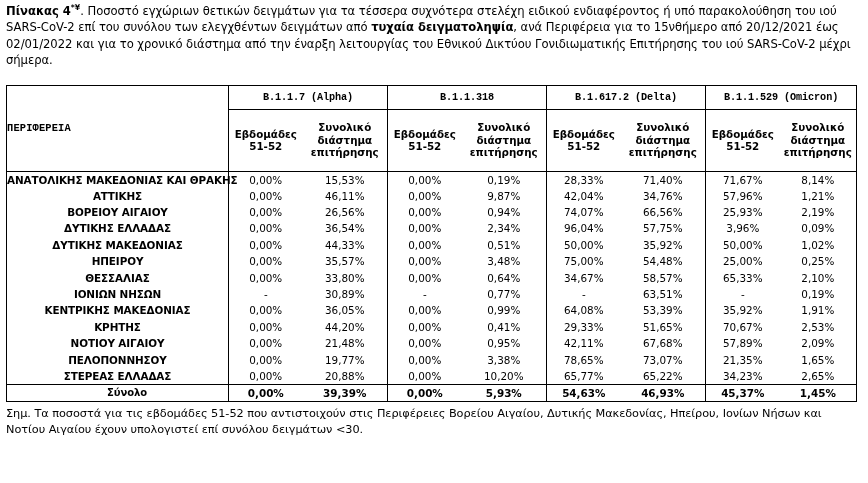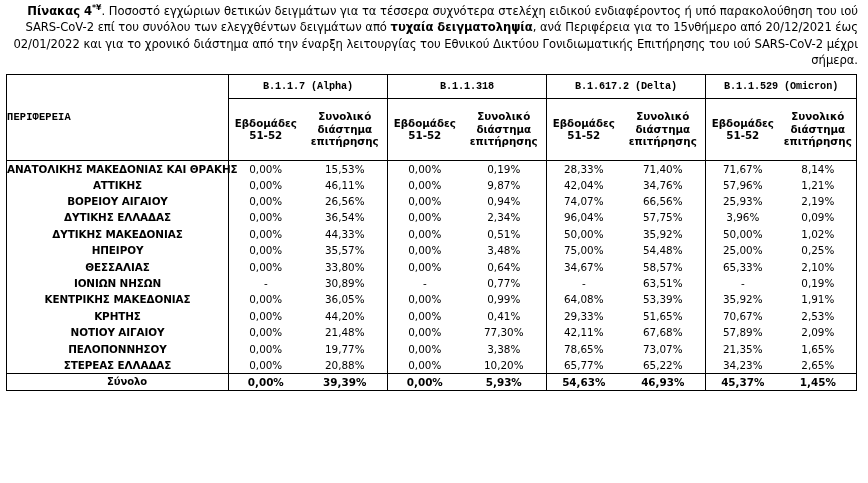--- a/index.html
+++ b/index.html
@@ -19,24 +19,24 @@
     width: 868px;
     height: 483px;
     box-sizing: border-box;
     padding: 3px 8px 0 6px;
   }
 
   
   .caption {
     font-size: 11.6px;
     line-height: 16.4px;
-    text-align: right;
+    text-align: left;
     color: #000;
     letter-spacing: -0.05px;
-    margin: 0 0 5px 0;
+    margin: 0 0 16px 0;
     max-width: 852px;
   }
   .caption b { font-weight: bold; }
   .sup {
     font-size: 7.8px;
     vertical-align: super;
     line-height: 0;
     font-weight: bold;
   }
 
@@ -307,21 +307,21 @@
           <td class="num first-of-group">29,33%</td>
           <td class="num">51,65%</td>
           <td class="num first-of-group">70,67%</td>
           <td class="num outer-right">2,53%</td>
         </tr>
         <tr>
           <td class="region outer-left">ΝΟΤΙΟΥ ΑΙΓΑΙΟΥ</td>
           <td class="num first-of-group">0,00%</td>
           <td class="num">21,48%</td>
           <td class="num first-of-group">0,00%</td>
-          <td class="num">77,30%</td>
+          <td class="num">0,95%</td>
           <td class="num first-of-group">42,11%</td>
           <td class="num">67,68%</td>
           <td class="num first-of-group">57,89%</td>
           <td class="num outer-right">2,09%</td>
         </tr>
         <tr>
           <td class="region outer-left">ΠΕΛΟΠΟΝΝΗΣΟΥ</td>
           <td class="num first-of-group">0,00%</td>
           <td class="num">19,77%</td>
           <td class="num first-of-group">0,00%</td>
@@ -350,15 +350,16 @@
           <td class="num">5,93%</td>
           <td class="num first-of-group">54,63%</td>
           <td class="num">46,93%</td>
           <td class="num first-of-group">45,37%</td>
           <td class="num outer-right">1,45%</td>
         </tr>
       </tbody>
   </table>
 
   <div class="notes">
+    <p><span>Σημ. Τα ποσοστά για τις εβδομάδες 51-52 που αντιστοιχούν στις Περιφέρειες Βορείου Αιγαίου, Δυτικής Μακεδονίας, Ηπείρου, Ιονίων Νήσων και Νοτίου Αιγαίου έχουν υπολογιστεί επί συνόλου δειγμάτων &lt;30.</span></p>
   </div>
 
 </div>
 
 </body></html>

